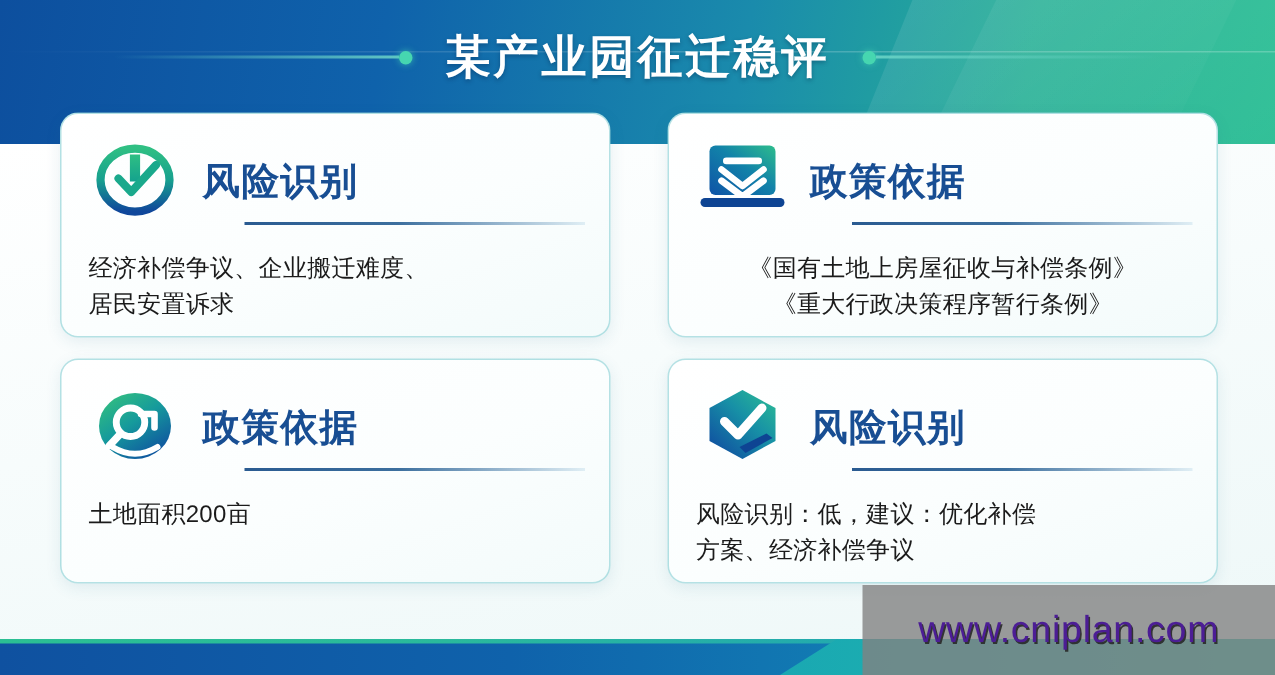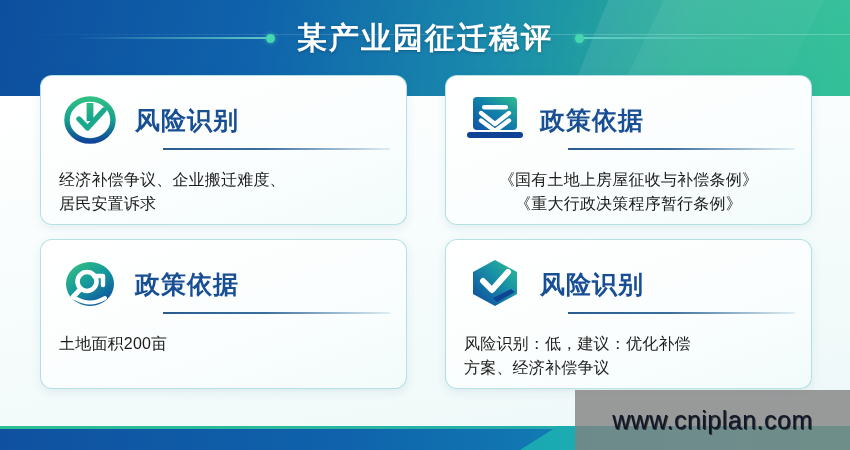--- a/index.html
+++ b/index.html
@@ -109,21 +109,21 @@
     clip-path:polygon(38px 0,330px 0,330px 24px,0 24px);
   }
 
   
   .wm{
     position:absolute;left:575px;top:390px;width:275px;height:60px;
     background:rgba(130,130,130,.80);
     display:flex;align-items:center;justify-content:center;
   }
   .wm span{
-    color:#0f172a;font-size:25px;letter-spacing:.5px;font-weight:normal;
+    color:#4c1d95;font-size:25px;letter-spacing:.5px;font-weight:normal;
     text-shadow:1px 1px 0 rgba(40,40,40,.9);
   }
 </style>
 </head>
 <body>
 
 <div id="stage">
 
   <div class="header">
     <div class="hdr-sheen"></div>

